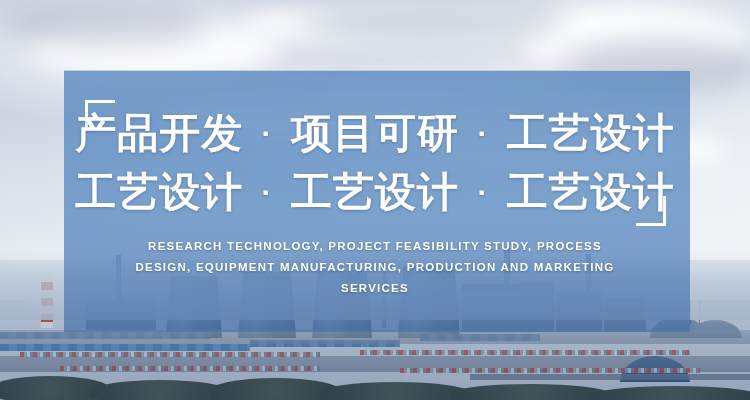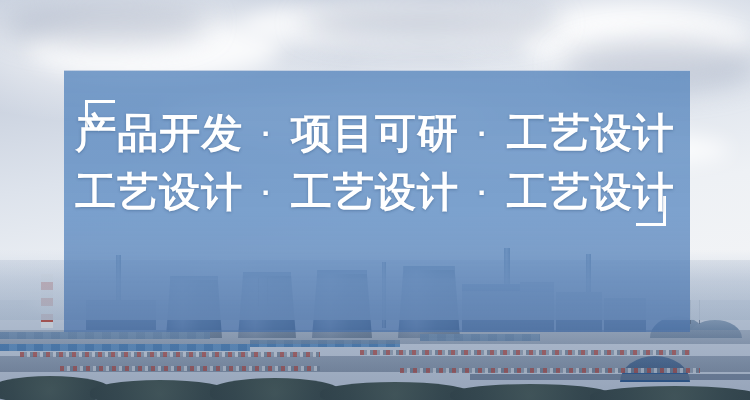--- a/index.html
+++ b/index.html
@@ -291,14 +291,15 @@
   </div>
 
   <div class="cn-line cn-line-2">
     <span>工艺设计</span>
     <span class="dot">·</span>
     <span>工艺设计</span>
     <span class="dot">·</span>
     <span>工艺设计</span>
   </div>
 
+  <div class="en-block">RESEARCH TECHNOLOGY, PROJECT FEASIBILITY STUDY, PROCESS DESIGN, EQUIPMENT MANUFACTURING, PRODUCTION AND MARKETING SERVICES</div>
 
 </div>
 
 </body></html>

